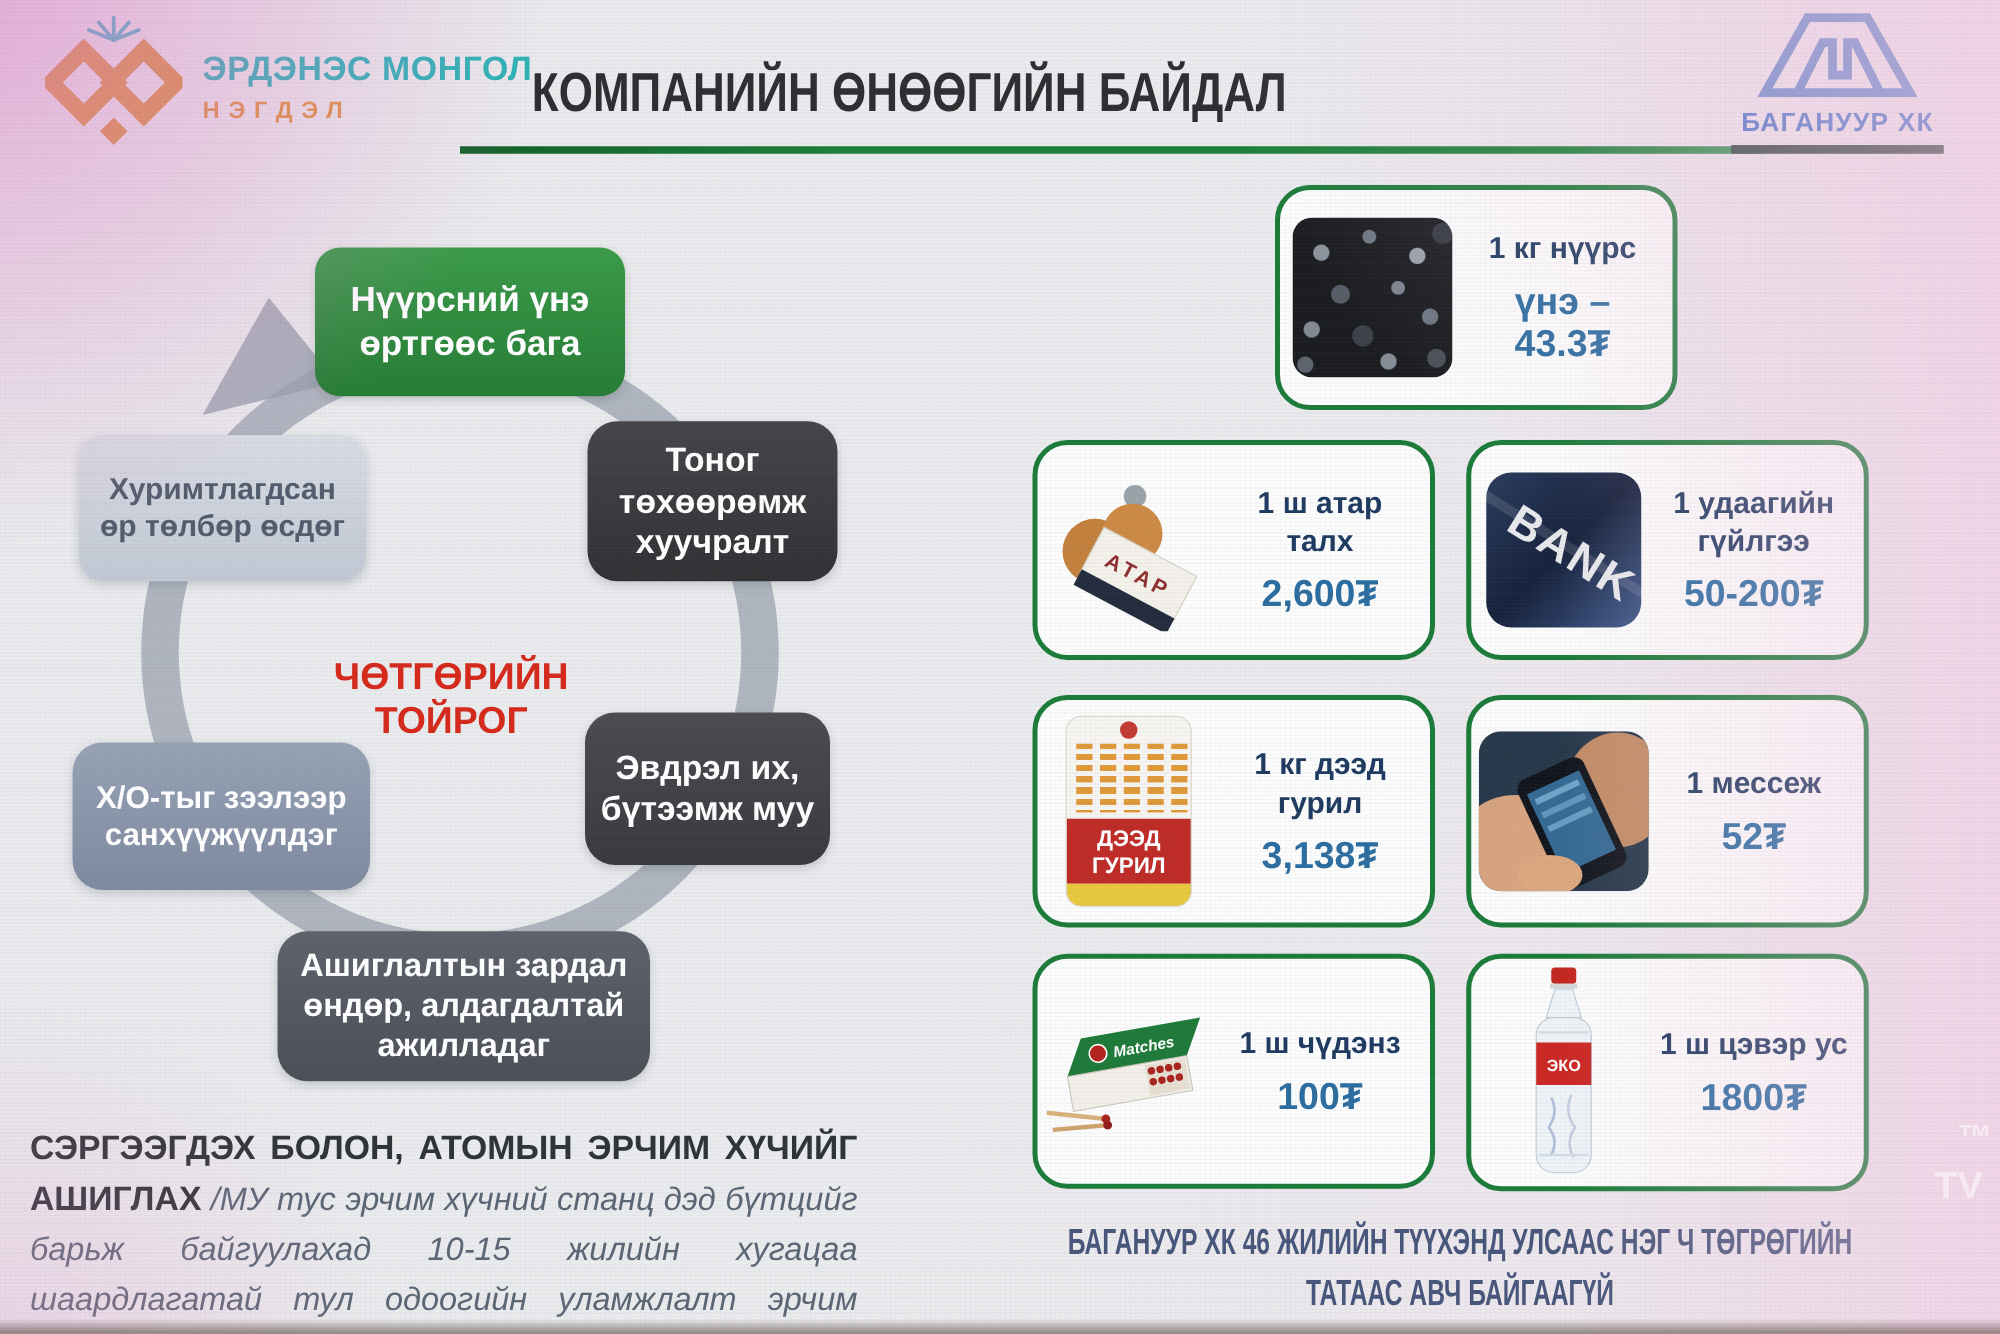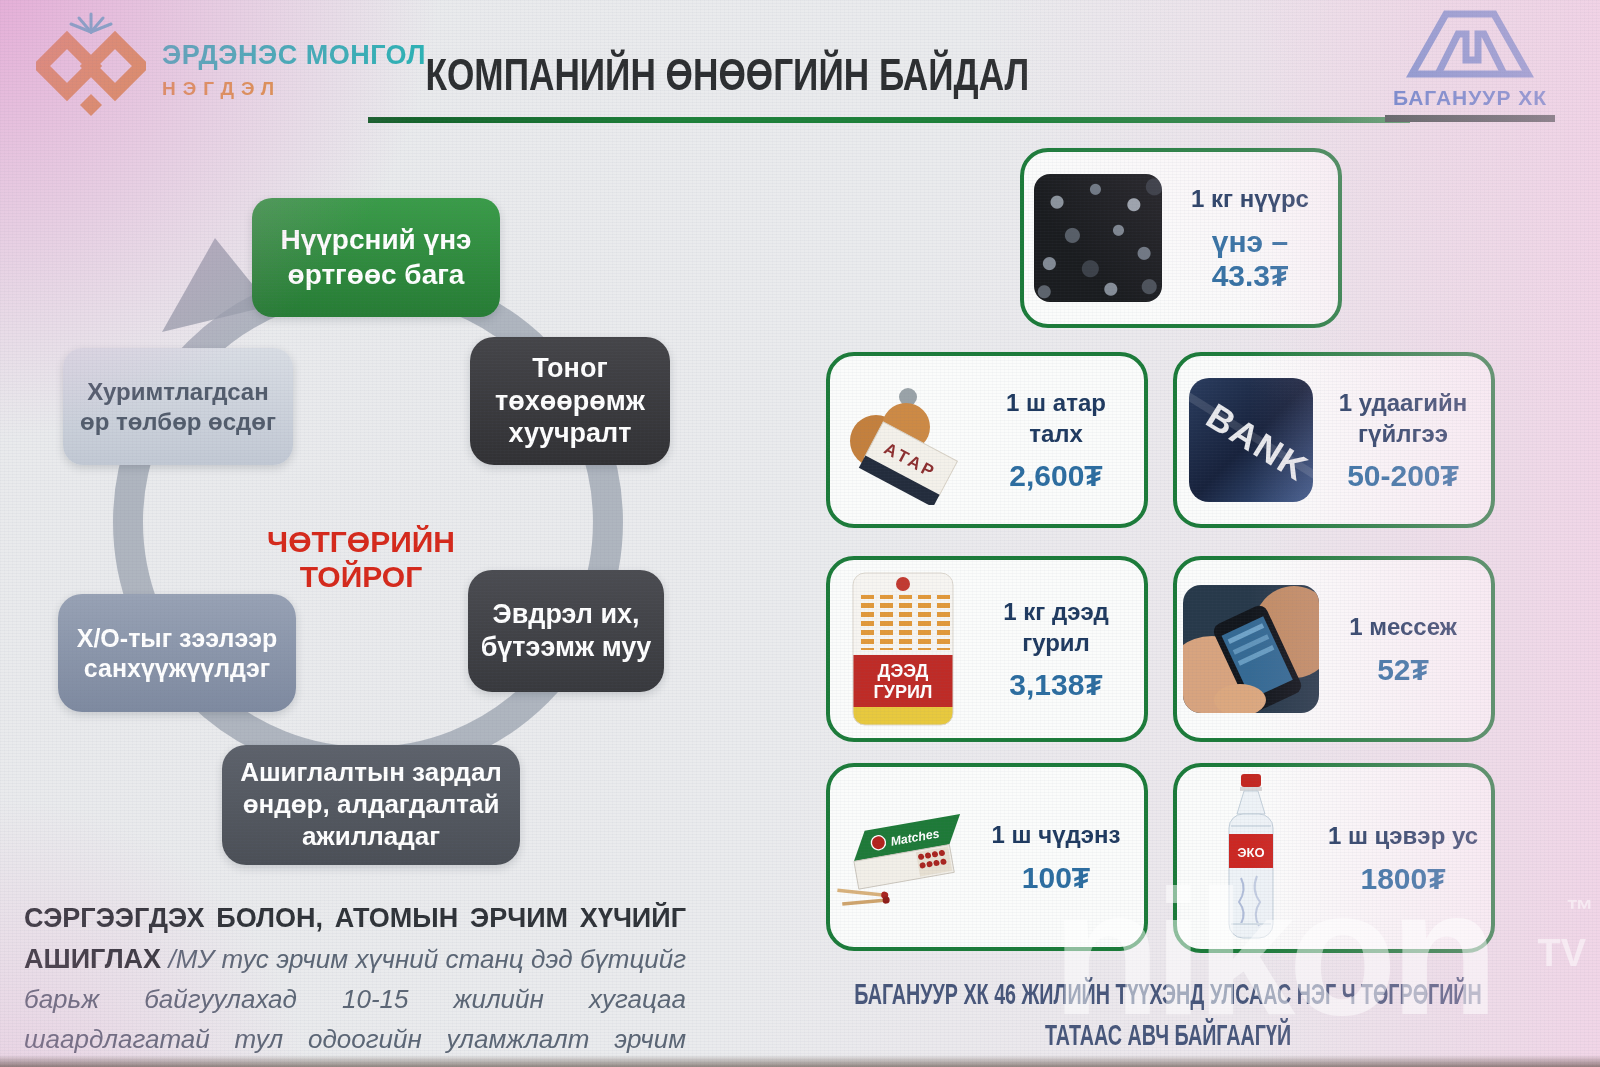--- a/index.html
+++ b/index.html
@@ -88,21 +88,21 @@
       radial-gradient(circle at 90% 88%, #4a5058 0 7px, rgba(0,0,0,0) 8px),
       radial-gradient(circle at 8% 92%, #5d646d 0 6px, rgba(0,0,0,0) 7px),
       radial-gradient(circle at 94% 10%, #343941 0 8px, rgba(0,0,0,0) 9px);}
   
   .footer-statement{position:absolute;left:688px;top:974px;width:960px;text-align:center;z-index:5;
     font-size:29px;font-weight:bold;color:#47567a;line-height:1.4;transform:scaleX(.68);transform-origin:50% 0;}
   .nikon-watermark{position:absolute;left:1052px;top:868px;width:548px;height:199px;z-index:65;pointer-events:none;
     color:rgba(255,255,255,.5);}
   .nikon-text{font-size:178px;font-weight:bold;letter-spacing:-7px;line-height:.95;}
   .watermark-tm{position:absolute;right:6px;top:26px;font-size:28px;font-weight:bold;}
-  .watermark-tv{position:absolute;right:14px;top:64px;font-size:38px;font-weight:bold;}
+  .watermark-tv{position:absolute;right:14px;top:64px;font-size:30px;font-weight:bold;}
 </style>
 </head>
 <body>
 
 <div class="photo">
 
   <div class="erdenes-logo">
     <svg width="110" height="106" viewBox="0 0 110 106">
       <g stroke="#d8923f" stroke-width="13" fill="none">
         <path d="M31,30 L57,56 L31,82 L5,56 Z"></path>
@@ -325,21 +325,20 @@
       <div class="card-price">1800₮</div>
     </div>
   </div>
 
   <div class="footer-statement">
     <div>БАГАНУУР ХК 46 ЖИЛИЙН ТҮҮХЭНД УЛСААС НЭГ Ч ТӨГРӨГИЙН</div>
     <div>ТАТААС АВЧ БАЙГААГҮЙ</div>
   </div>
 
   <div class="nikon-watermark">
-    <div class="nikon-text">nikon</div>
     <div class="watermark-tm">™</div>
     <div class="watermark-tv">TV</div>
   </div>
 
   <div class="tint-overlay"></div>
   <div class="scanline-overlay"></div>
   <div class="edge-shadow"></div>
 </div>
 
 </body></html>

